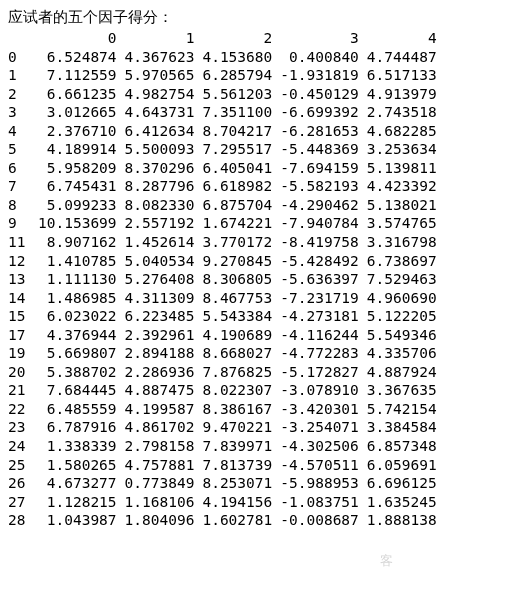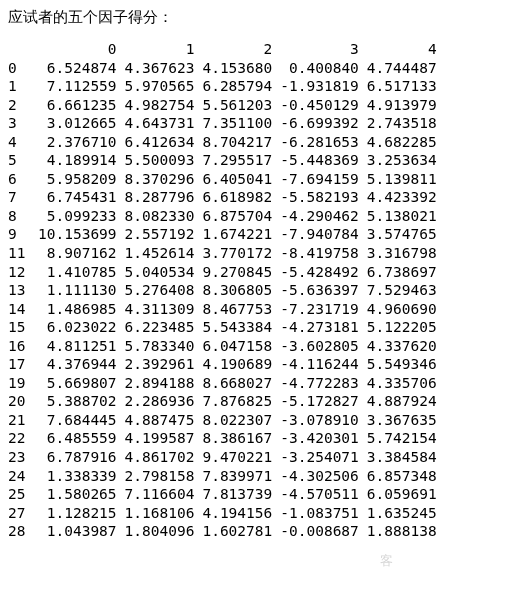--- a/index.html
+++ b/index.html
@@ -7,21 +7,21 @@
       padding: 8px;
       background: #ffffff;
       font-family: "SimSun", "Songti SC", serif;
       font-size: 15px;
       color: #000000;
       width: 513px;
       box-sizing: border-box;
     }
     .title {
       font-family: "SimSun", "Songti SC", serif;
-      margin-bottom: 13px;
+      margin-bottom: 2px;
     }
     table {
       border-collapse: collapse;
       font-family: "DejaVu Sans Mono", "Consolas", "Menlo", monospace;
       font-size: 14.5px;
     }
     td {
       text-align: right;
       padding: 0 8px 0 0;
       line-height: 1.28;
@@ -174,28 +174,20 @@
       </tr>
       <tr>
         <td class="idx">15</td>
         <td>6.023022</td>
         <td>6.223485</td>
         <td>5.543384</td>
         <td>-4.273181</td>
         <td>5.122205</td>
       </tr>
       <tr>
-        <td class="idx">16</td>
-        <td>4.811251</td>
-        <td>5.783340</td>
-        <td>6.047158</td>
-        <td>-3.602805</td>
-        <td>4.337620</td>
-      </tr>
-      <tr>
         <td class="idx">17</td>
         <td>4.376944</td>
         <td>2.392961</td>
         <td>4.190689</td>
         <td>-4.116244</td>
         <td>5.549346</td>
       </tr>
       <tr>
         <td class="idx">19</td>
         <td>5.669807</td>
@@ -240,24 +232,32 @@
         <td class="idx">24</td>
         <td>1.338339</td>
         <td>2.798158</td>
         <td>7.839971</td>
         <td>-4.302506</td>
         <td>6.857348</td>
       </tr>
       <tr>
         <td class="idx">25</td>
         <td>1.580265</td>
-        <td>7.116604</td>
+        <td>4.757881</td>
         <td>7.813739</td>
         <td>-4.570511</td>
         <td>6.059691</td>
+      </tr>
+      <tr>
+        <td class="idx">26</td>
+        <td>4.673277</td>
+        <td>0.773849</td>
+        <td>8.253071</td>
+        <td>-5.988953</td>
+        <td>6.696125</td>
       </tr>
       <tr>
         <td class="idx">27</td>
         <td>1.128215</td>
         <td>1.168106</td>
         <td>4.194156</td>
         <td>-1.083751</td>
         <td>1.635245</td>
       </tr>
       <tr>

